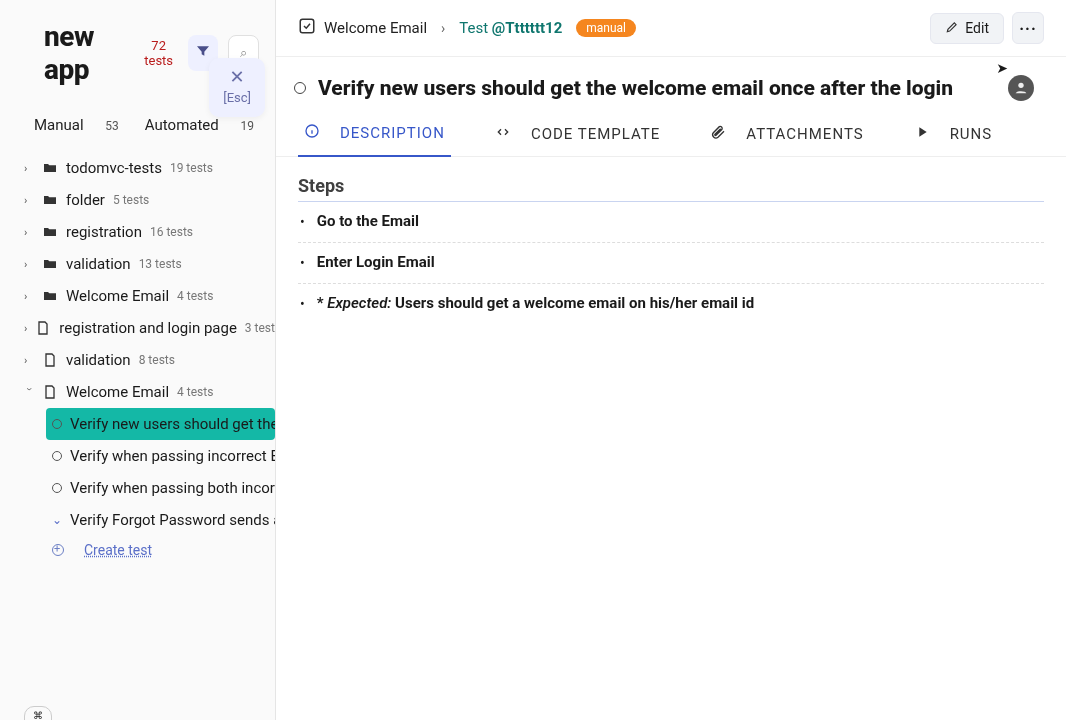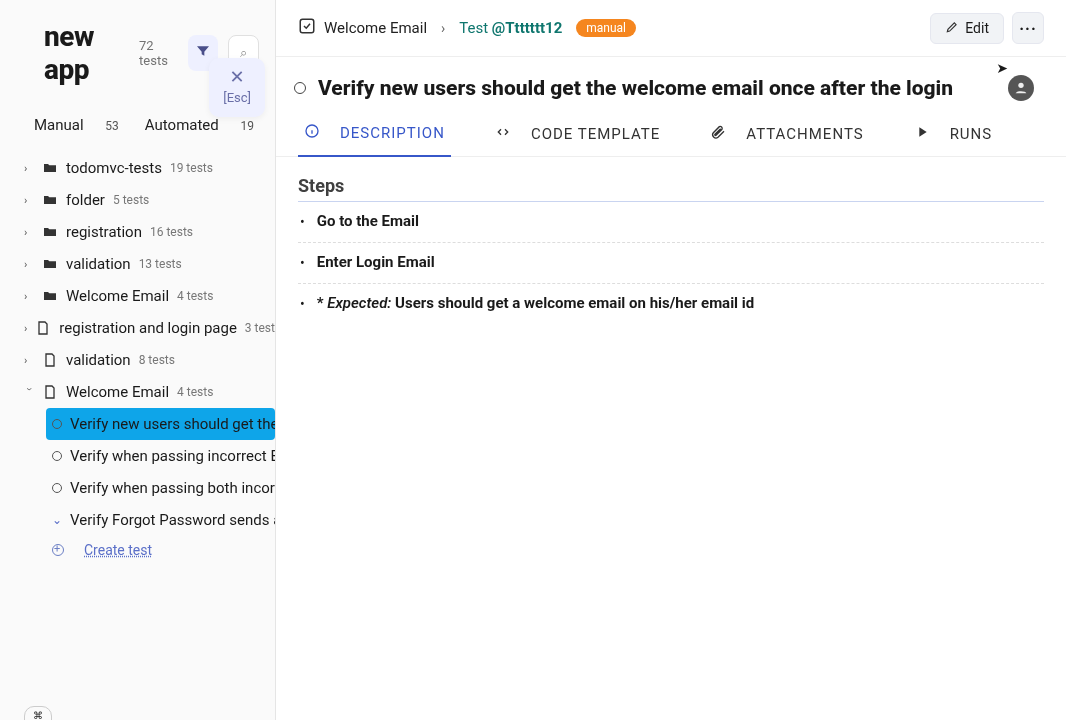--- a/index.html
+++ b/index.html
@@ -1,39 +1,39 @@
 <!DOCTYPE html>
 <html><head>
 <meta charset="utf-8">
 <style>
   * { box-sizing: border-box; margin: 0; padding: 0; }
   html, body { width: 1066px; height: 720px; font-family: -apple-system, BlinkMacSystemFont, "Segoe UI", Roboto, sans-serif; background: #fff; color: #1a1a1a; overflow: hidden; }
   .app { display: flex; height: 100%; }
   .sidebar { width: 276px; border-right: 1px solid #e5e5e5; background: #fafafa; display: flex; flex-direction: column; position: relative; }
   .sidebar-header { display: flex; align-items: center; padding: 20px 16px 10px 20px; gap: 10px; margin-left: 24px; }
   .app-title { font-size: 28px; font-weight: 800; letter-spacing: -0.5px; }
-  .tests-total { font-size: 13px; color: #737373; }
+  .tests-total { font-size: 13px; color: #b91c1c; text-align: center; }
   .filter-btn { width: 36px; height: 36px; border-radius: 8px; background: #eef0ff; display: flex; align-items: center; justify-content: center; cursor: pointer; margin-left: auto; }
   .filter-btn svg { width: 16px; height: 16px; fill: #4a4f8a; }
   .search-wrap { width: 36px; height: 36px; border-radius: 8px; border: 1px solid #e0e0e0; display: flex; align-items: center; justify-content: center; background: #fff; }
   .esc-pop { position: absolute; right: 10px; top: 58px; background: #eef0ff; border-radius: 10px; padding: 10px 14px 12px; text-align: center; color: #6a6fa8; font-size: 13px; box-shadow: 0 2px 6px rgba(0,0,0,0.05); z-index: 10;}
   .esc-pop .x { font-size: 18px; line-height: 1; margin-bottom: 4px; }
   .sidebar-tabs { display: flex; gap: 26px; padding: 20px 0 12px 34px; font-size: 15px; color: #222; }
   .sidebar-tabs .count { font-size: 12px; color: #555; margin-left: 18px;}
   .tree { padding: 6px 0 0 20px; overflow: hidden; white-space: nowrap; flex:1; }
   .tree-row { display: flex; align-items: center; gap: 8px; height: 32px; font-size: 15px; cursor: pointer; padding-left: 4px;}
   .tree-row .caret { width: 10px; color: #555; font-size: 11px; }
   .tree-row .ficon { width: 16px; height: 16px; display:flex; align-items:center; justify-content:center; color:#333;}
   .tree-row .ficon svg { width:16px; height:16px; fill:#333;}
   .tree-row .label { }
   .tree-row .tc { font-size: 12px; color: #777; }
   .tree-children { padding-left: 26px; }
   .test-row { display: flex; align-items: center; gap: 8px; height: 32px; font-size: 15px; cursor: pointer; padding-left: 6px; overflow:hidden;}
   .test-row .ring { width: 10px; height: 10px; border: 1.5px solid #555; border-radius: 50%; flex-shrink:0;}
-  .test-row.active { background: #0ea5e9; border-radius: 4px; }
+  .test-row.active { background: #14b8a6; border-radius: 4px; }
   .test-row .label { overflow: hidden; }
   .create-row { display:flex; align-items:center; gap:20px; padding-left:6px; height:28px; font-size:14px;}
   .create-row .plus { width:12px; height:12px; border:1.2px solid #6b7fc5; border-radius:50%; position:relative;}
   .create-row .plus::before{content:"+"; position:absolute; left:1px; top:-3px; font-size:11px; color:#6b7fc5;}
   .create-row a { color:#5a6fc8; text-decoration: underline dotted; }
 
   .main { flex: 1; display: flex; flex-direction: column; position:relative; }
   .topbar { display: flex; align-items: center; padding: 12px 22px; gap: 8px; border-bottom: 1px solid #eee; }
   .crumb-icon svg { width:18px; height:18px; fill:none; stroke:#333; stroke-width:2;}
   .crumb-text { font-size: 15px; color:#222; }

